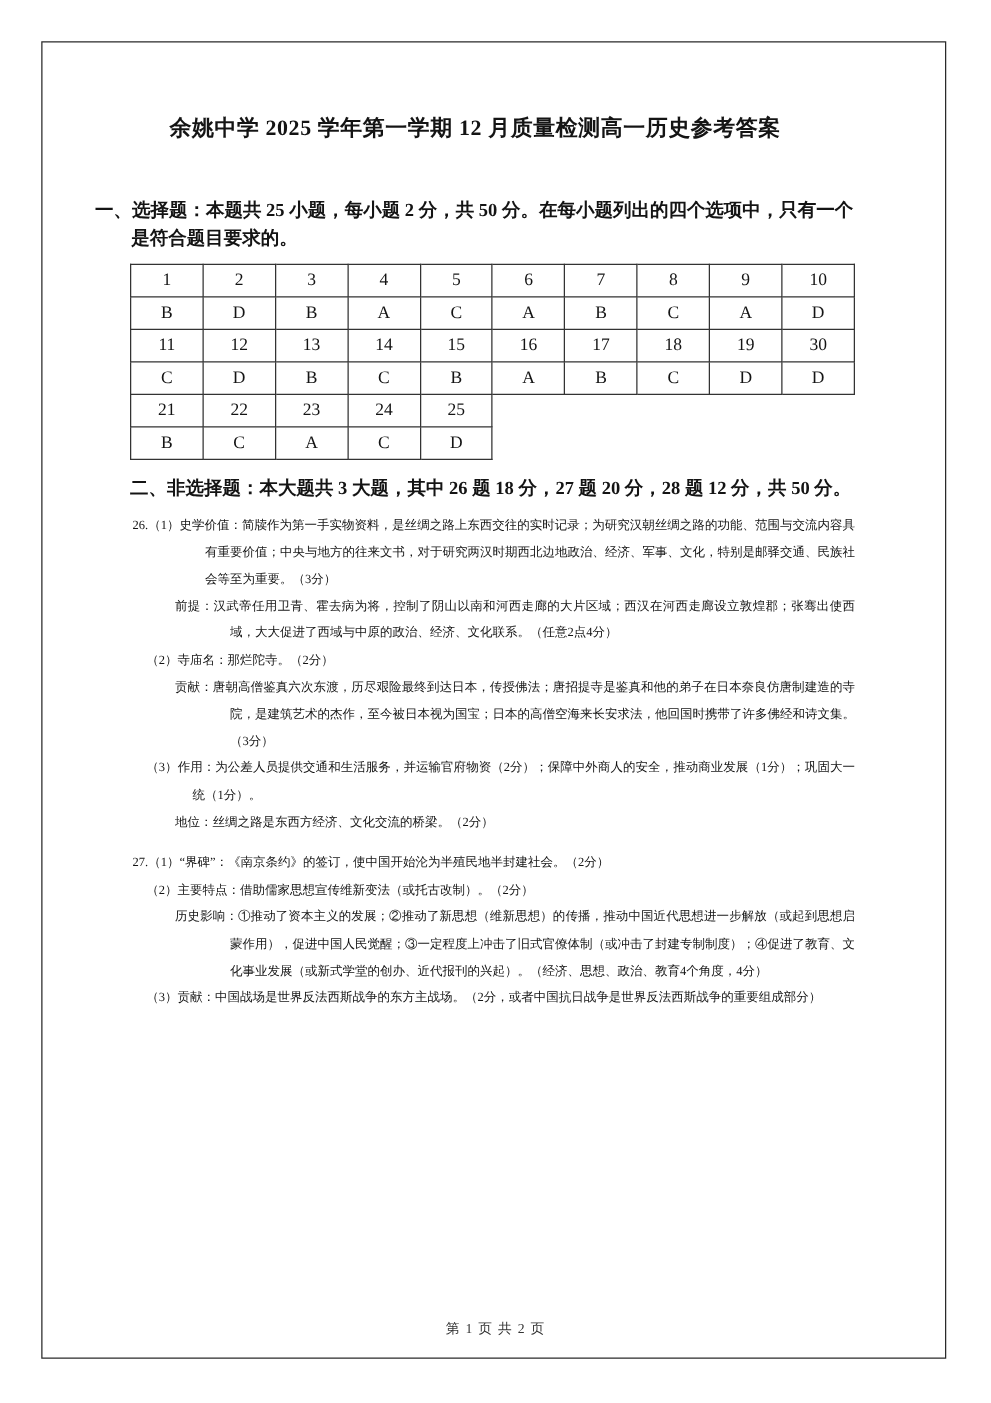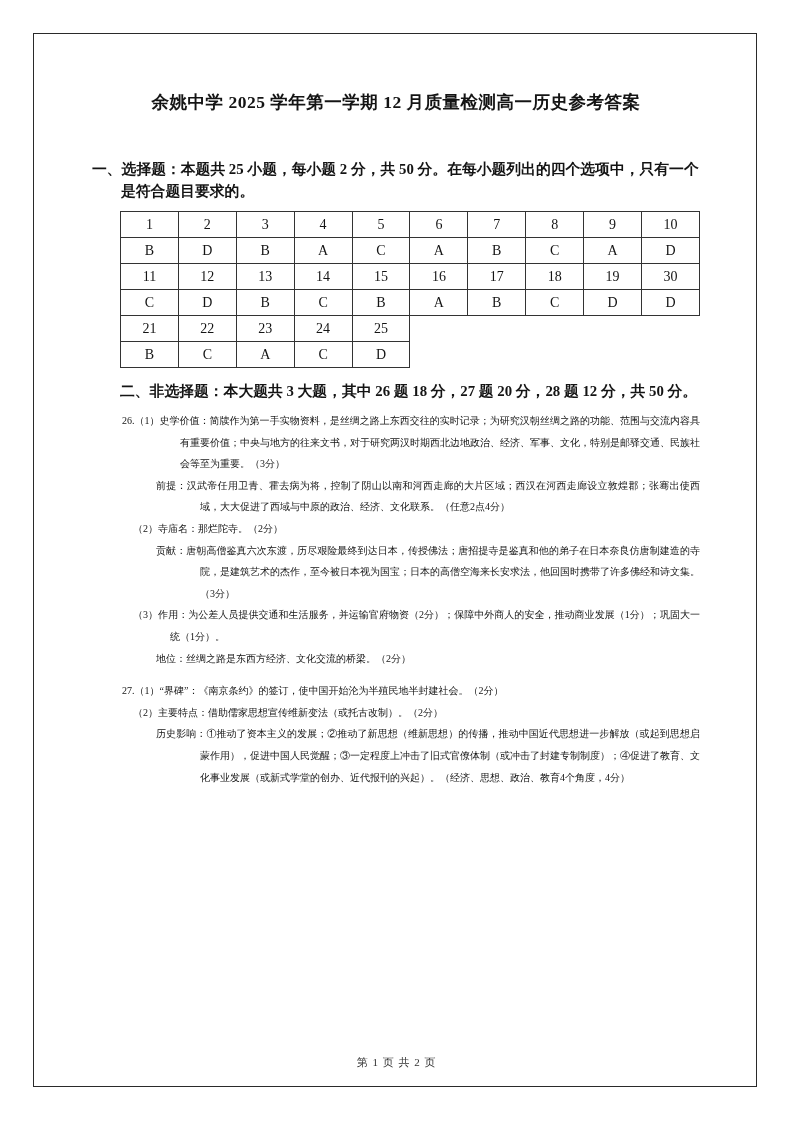--- a/index.html
+++ b/index.html
@@ -21,21 +21,21 @@
     left: 33px;
     top: 33px;
     width: 724px;
     height: 1054px;
     border: 1.5px solid #2a2a2a;
     box-sizing: border-box;
     pointer-events: none;
   }
   .content {
     position: absolute;
-    left: 92px;
+    left: 76px;
     top: 90px;
     width: 608px;
   }
   .title {
     font-size: 17.5px;
     font-weight: bold;
     text-align: center;
     margin: 0 0 44px 0;
     letter-spacing: 0.5px;
   }
@@ -188,17 +188,18 @@
     <div class="answers">
         <p class="ans ans-q">26.（1）史学价值：简牍作为第一手实物资料，是丝绸之路上东西交往的实时记录；为研究汉朝丝绸之路的功能、范围与交流内容具有重要价值；中央与地方的往来文书，对于研究两汉时期西北边地政治、经济、军事、文化，特别是邮驿交通、民族社会等至为重要。（3分）</p>
         <p class="ans ans-inner">前提：汉武帝任用卫青、霍去病为将，控制了阴山以南和河西走廊的大片区域；西汉在河西走廊设立敦煌郡；张骞出使西域，大大促进了西域与中原的政治、经济、文化联系。（任意2点4分）</p>
         <p class="ans ans-sub">（2）寺庙名：那烂陀寺。（2分）</p>
         <p class="ans ans-inner">贡献：唐朝高僧鉴真六次东渡，历尽艰险最终到达日本，传授佛法；唐招提寺是鉴真和他的弟子在日本奈良仿唐制建造的寺院，是建筑艺术的杰作，至今被日本视为国宝；日本的高僧空海来长安求法，他回国时携带了许多佛经和诗文集。（3分）</p>
         <p class="ans ans-sub">（3）作用：为公差人员提供交通和生活服务，并运输官府物资（2分）；保障中外商人的安全，推动商业发展（1分）；巩固大一统（1分）。</p>
         <p class="ans ans-inner">地位：丝绸之路是东西方经济、文化交流的桥梁。（2分）</p>
         <p class="ans ans-q gap">27.（1）“界碑”：《南京条约》的签订，使中国开始沦为半殖民地半封建社会。（2分）</p>
         <p class="ans ans-sub">（2）主要特点：借助儒家思想宣传维新变法（或托古改制）。（2分）</p>
         <p class="ans ans-inner">历史影响：①推动了资本主义的发展；②推动了新思想（维新思想）的传播，推动中国近代思想进一步解放（或起到思想启蒙作用），促进中国人民觉醒；③一定程度上冲击了旧式官僚体制（或冲击了封建专制制度）；④促进了教育、文化事业发展（或新式学堂的创办、近代报刊的兴起）。（经济、思想、政治、教育4个角度，4分）</p>
+        <p class="ans ans-sub2">（3）贡献：中国战场是世界反法西斯战争的东方主战场。（2分，或者中国抗日战争是世界反法西斯战争的重要组成部分）</p>
       </div>
   </div>
 
   <div class="footer">第 1 页 共 2 页</div>
 </div>
 
 </body></html>

